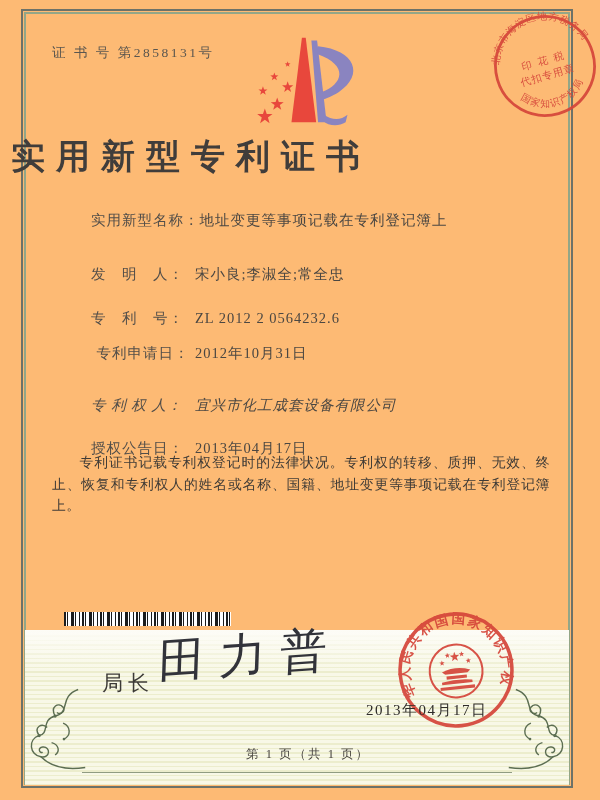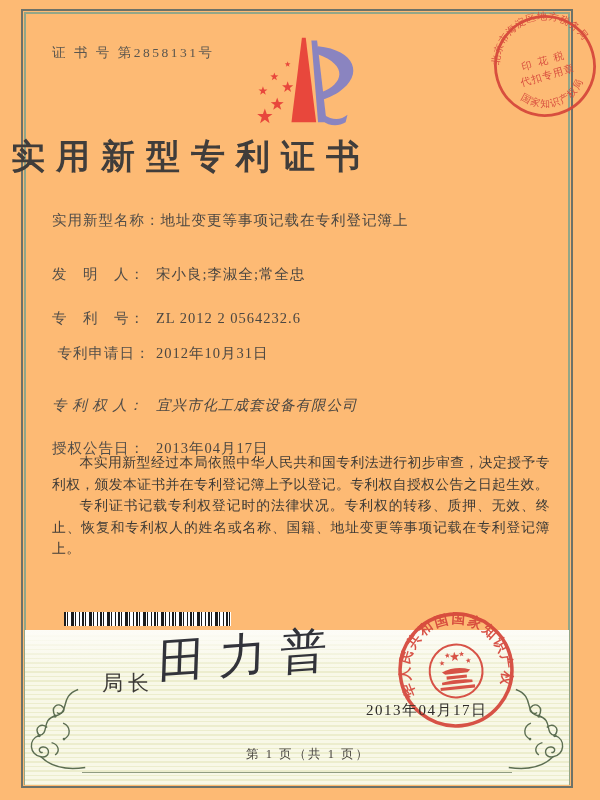--- a/index.html
+++ b/index.html
@@ -29,21 +29,21 @@
     position:absolute;left:489px;top:10px;width:112px;height:112px;
     transform:rotate(-16deg);opacity:.92;z-index:6;
   }
   .title{
     position:absolute;left:0;right:0;top:134px;text-align:left;
     font-size:34px;font-weight:700;letter-spacing:11px;color:#403d3b;
     text-indent:11px;
   }
   .fields{position:absolute;left:52px;top:0;right:40px;z-index:2;}
   .field-row{position:absolute;left:0;white-space:nowrap;font-size:14.5px;color:#524e49;}
-  .field-row .lbl{display:inline-block;min-width:104px;letter-spacing:1px;}
+  .field-row .lbl{display:inline-block;min-width:104px;letter-spacing:1px;margin-left:39px;}
   .field-row .val{letter-spacing:1px;color:#4b4742;}
   .row-0{top:211px;} .row-1{top:265px;} .row-2{top:309px;}
   .row-3{top:344px;text-align:center;} .row-4{top:396px;font-style:italic;} .row-5{top:439px;}
   .body-text{
     position:absolute;left:52px;right:50px;top:452px;z-index:2;
     font-size:13.8px;line-height:21.5px;color:#3f3b36;
     text-align:justify;letter-spacing:.4px;
   }
   .body-text p{margin:0;text-indent:2em;}
   .barcode{position:absolute;left:64px;top:612px;width:167px;height:14px;z-index:3;
@@ -157,21 +157,20 @@
     </div>
     <div class="field-row row-4">
       <span class="lbl">专 利 权 人：</span><span class="val">宜兴市化工成套设备有限公司</span>
     </div>
     <div class="field-row row-5">
       <span class="lbl">授权公告日：</span><span class="val">2013年04月17日</span>
     </div>
   </div>
 
   <div class="body-text">
-    <p>本实用新型经过本局依照中华人民共和国专利法进行初步审查，决定授予专利权，颁发本证书并在专利登记簿上予以登记。专利权自授权公告之日起生效。</p>
     <p>专利证书记载专利权登记时的法律状况。专利权的转移、质押、无效、终止、恢复和专利权人的姓名或名称、国籍、地址变更等事项记载在专利登记簿上。</p>
   </div>
 
   <div class="barcode"></div>
 
   <svg class="ornament left" viewBox="0 0 70 100">
     <g fill="none" stroke="#5c6e52" stroke-width="1.6">
       <path d="M60,2 C38,10 52,28 34,32 C18,36 28,52 16,54"></path>
       <path d="M34,32 C28,21 38,16 43,22 C46,27 40,31 36,28"></path>
       <path d="M16,54 C3,58 5,76 18,78 C29,80 29,66 20,67 C14,68 16,74 20,73"></path>

